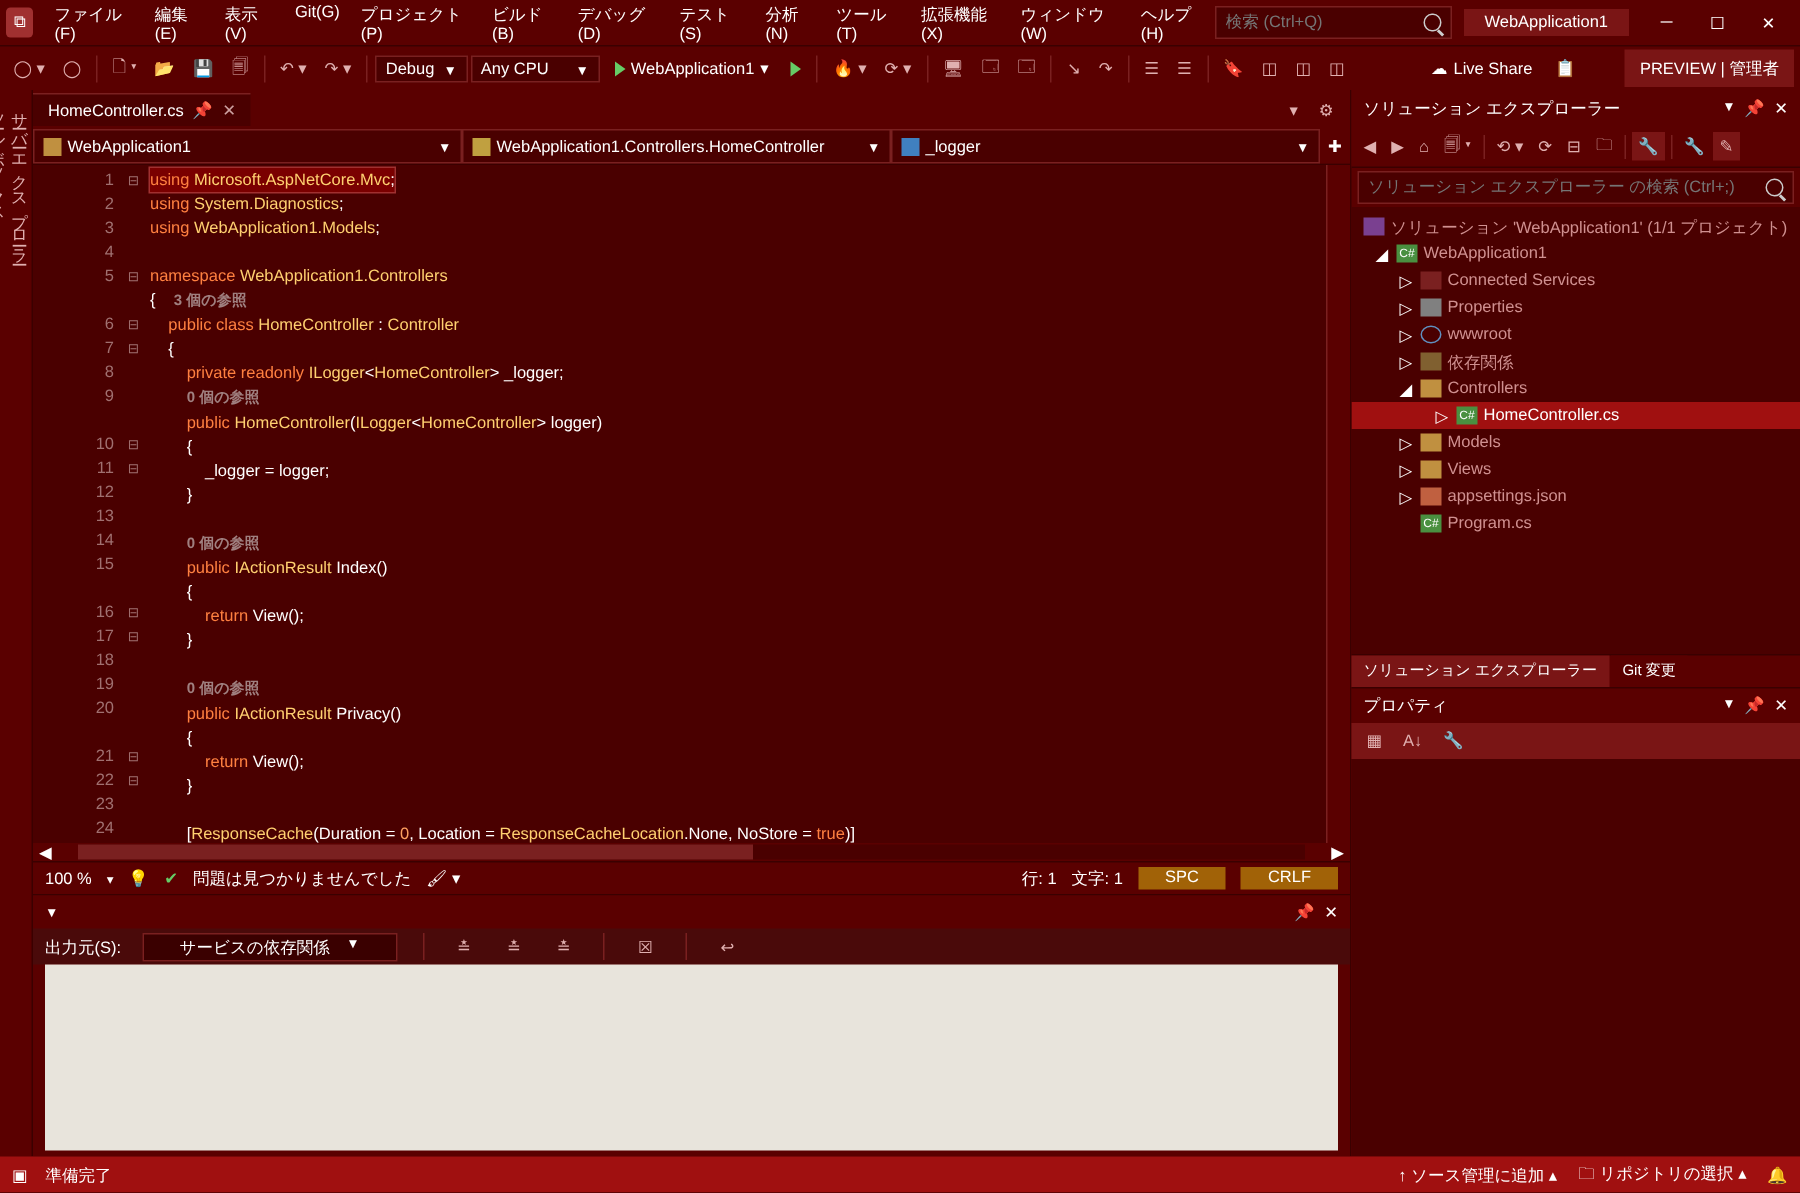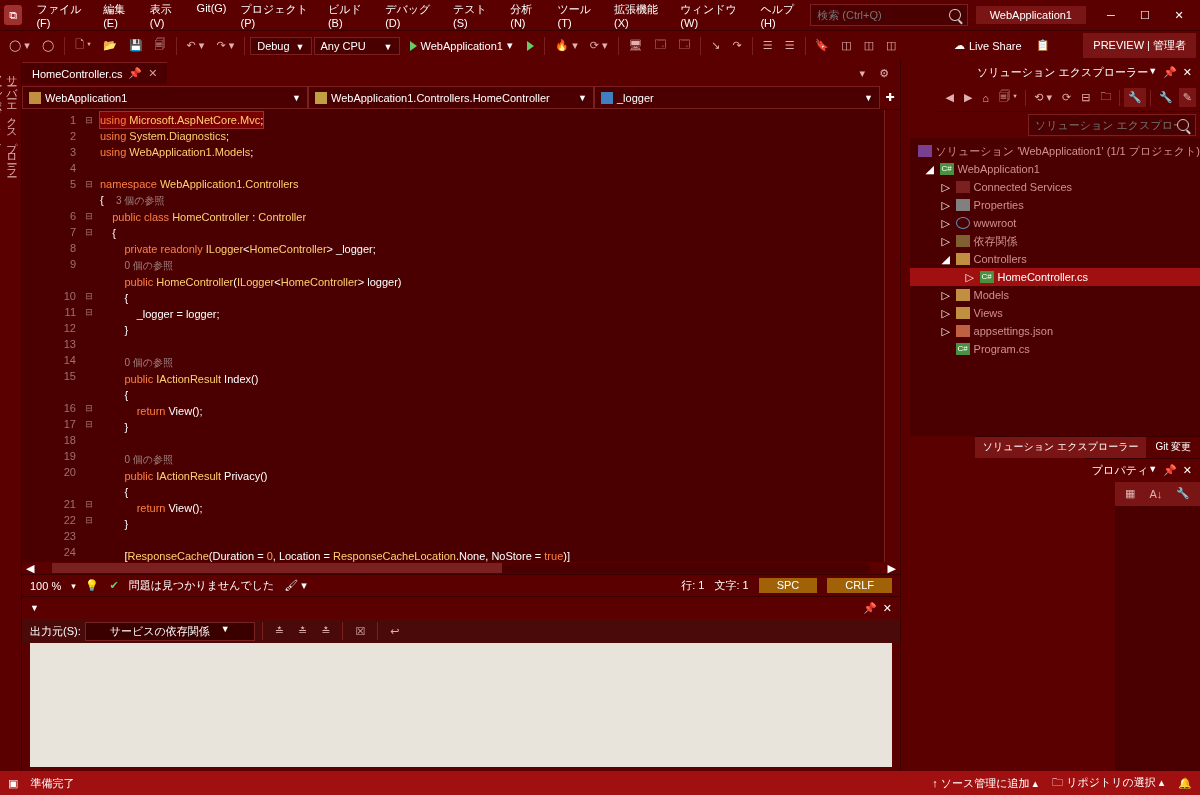--- a/index.html
+++ b/index.html
@@ -34,36 +34,36 @@
 .nav-bar { height:24px; background:#4a0000; display:flex; border-bottom:1px solid #3a0000; }
 .nav-drop { flex:1; border:1px solid #7a2020; padding:2px 6px; display:flex; align-items:center; gap:4px; }
 .icon-sq { width:12px; height:12px; background:#c09040; display:inline-block; }
 .code-body { flex:1; display:flex; overflow:hidden; font-family:Consolas,monospace; font-size:12px; position:relative; }
 .gutter { width:46px; background:#4a0000; text-align:right; padding-right:6px; color:#a07070; line-height:16px; padding-top:2px; }
 .fold-col { width:14px; background:#4a0000; line-height:16px; padding-top:2px; text-align:center; color:#a07070; font-size:9px; }
 .code-lines { flex:1; background:#4a0000; line-height:16px; padding-top:2px; padding-left:4px; white-space:pre; overflow:hidden; }
 .code-lines .kw { color:#ff8040; }
 .code-lines .cls { color:#ffd070; }
 .code-lines .num { color:#ffa060; }
-.ref-hint { color:#a08080; font-size:10px; }
+.ref-hint { color:#a08080; font-size:10px;font-weight:bold; }
 .hl-line { background:#7a0000; outline:1px solid #a03030; display:inline-block; }
 .scroll-v { width:16px; background:#5a0000; border-left:1px solid #7a2020; }
 .editor-status { height:22px; background:#5a0000; display:flex; align-items:center; padding:0 8px; gap:10px; font-size:10px; border-top:1px solid #3a0000; }
 .es-right { margin-left:auto; display:flex; gap:10px; }
 .es-box { background:#a16207; padding:1px 18px; }
 .hscroll { height:12px; background:#5a0000; display:flex; align-items:center; }
 .hscroll-track { flex:1; background:#4a0000; height:10px; margin:0 14px; position:relative; }
 .hscroll-thumb { position:absolute; left:0; width:55%; height:100%; background:#7a2020; }
 .output-panel { background:#5a0000; border-top:1px solid #3a0000; display:flex; flex-direction:column; height:175px; }
 .output-header { height:22px; display:flex; align-items:center; padding:0 8px; background:#5a0000; }
 .output-header span:first-child { flex:1; }
-.output-toolbar { height:24px; display:flex; align-items:center; padding:0 8px; gap:4px; background:#4a0a0a; }
+.output-toolbar { height:24px; display:flex; align-items:center; padding:0 8px; gap:14px; background:#4a0a0a; }
 .output-src-dd { background:#3a0000; border:1px solid #7a2020; padding:1px 24px; width:170px; display:flex; }
 .output-body { flex:1; background:#e8e4dc; margin:0 8px 4px 8px; }
-.right-pane { width:300px; background:#5a0000; border-left:1px solid #3a0000; display:flex; flex-direction:column;align-items:flex-end; }
+.right-pane { width:300px; background:#5a0000; border-left:1px solid #3a0000; display:flex; flex-direction:column; }
 .panel-title { height:24px; background:#5a0000; display:flex; align-items:center; padding:0 8px; font-size:11px; }
 .panel-title-end { margin-left:auto; display:flex; gap:6px; }
 .se-toolbar { height:28px; background:#5a0000; display:flex; align-items:center; padding:0 4px; gap:2px; border-bottom:1px solid #3a0000; }
 .se-tb-btn { padding:3px 4px; cursor:pointer; color:#e0b0b0; }
 .se-tb-sep { width:1px; height:16px; background:#7a2020; margin:0 2px; }
 .se-search { height:22px; background:#4a0000; border:1px solid #7a2020; margin:2px 4px; display:flex; align-items:center; padding:0 6px; }
 .se-search input { background:transparent; border:none; color:#cca0a0; flex:1; outline:none; }
 .tree { padding:4px 0; flex:1; overflow:auto; background:#4a0000; font-size:11px; }
 .tree-row { display:flex; align-items:center; height:18px; padding-left:8px; gap:4px; color:#d09090; cursor:pointer; }
 .tree-row.sel { background:#a01010; color:#fff; }

